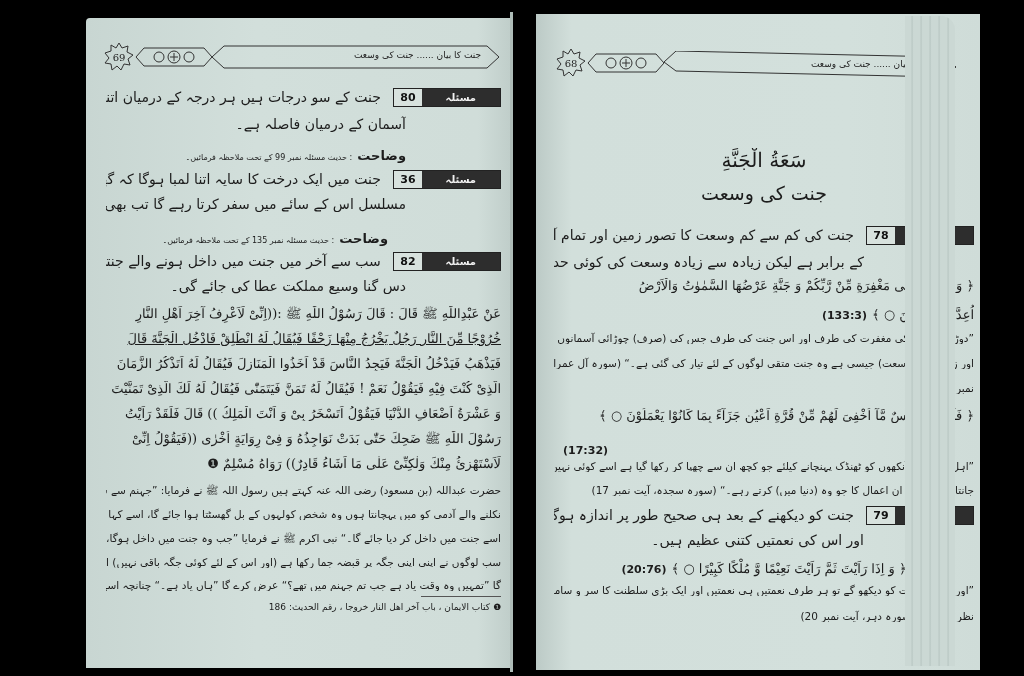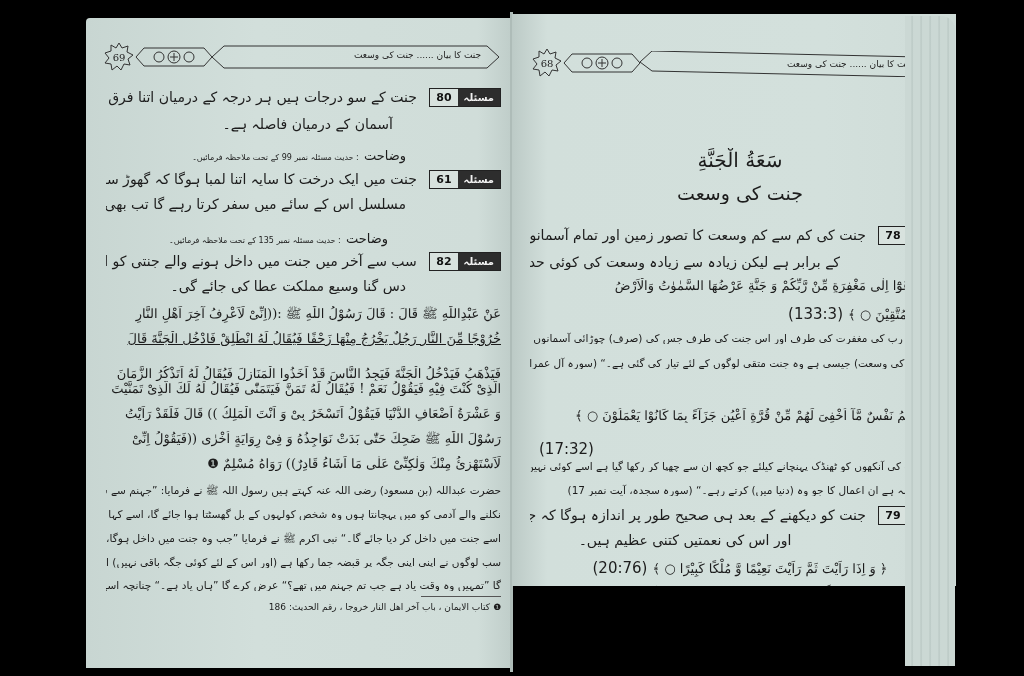--- a/index.html
+++ b/index.html
@@ -9,21 +9,21 @@
   }
   .page {
     position:absolute; background:#cfdcd8; color:#1c1c1c; overflow:hidden;
   }
   .page.left {
     left:86px; top:18px; width:426px; height:650px;
     background:linear-gradient(90deg,#c8d6d2 0%,#d2dfdb 40%,#d0ddd9 92%,#bfcdc9 100%);
     border-top-left-radius:4px;
   }
   .page.right {
-    left:512px; top:14px; width:444px; height:572px;
+    left:536px; top:14px; width:444px; height:656px;
     background:linear-gradient(90deg,#bccac6 0%,#d2dfdb 8%,#d3e0dc 70%,#cfdcd8 100%);
   }
   .page-edges {
     position:absolute; left:905px; top:16px; width:50px; height:650px;
     background:repeating-linear-gradient(90deg,#cbd8d4 0,#cbd8d4 6px,#b9c7c3 7px,#d0ddd9 9px);
     border-top-right-radius:14px;
   }
   .spine {
     position:absolute; left:510px; top:12px; width:3px; height:660px; background:#aebcb8;
   }
@@ -52,31 +52,31 @@
   }
   .banner svg { position:absolute; left:0; top:0; }
   .banner-text {
     position:absolute; right:18px; top:5px; font-size:9px; color:#222; direction:rtl;
   }
   .masala {
     display:inline-flex; direction:ltr; vertical-align:middle; margin-left:8px;
     border:1px solid #222; height:17px; font-size:11px;justify-content:center;
   }
   .masala .num { background:#d8e2de; color:#111; padding:0 6px; line-height:17px; font-weight:bold; }
-  .masala .lbl { background:#2d2d2d; color:#f2f2f2; padding:0 6px; line-height:17px; font-size:10px; font-weight:bold; }
+  .masala .lbl { background:#2d2d2d; color:#f2f2f2; padding:0 24px; line-height:17px; font-size:10px; font-weight:bold; }
   .line { position:absolute; right:0; left:0; white-space:nowrap; overflow:hidden; }
   .urdu { font-size:14px; }
   .urdu-small { font-size:10.5px; }
   .arabic { font-size:13px; font-family:"DejaVu Serif", serif; }
   .note { font-size:8px; }
-  .wazahat { font-size:13px; font-weight:normal; }
+  .wazahat { font-size:13px; font-weight:bold; }
   .center { text-align:center; }
   .title-ar { font-size:20px; font-family:"DejaVu Serif", serif; }
   .title-ur { font-size:19px; }
-  .ref { font-size:15px; direction:ltr; }
+  .ref { font-size:11px; direction:ltr;font-weight:bold; }
   .footnote-rule { position:absolute; height:1px; background:#555; }
   .footnote { font-size:9px; }
 </style>
 </head>
 <body>
 
 <div class="page left">
   <div class="header">
     <div class="pg-badge">
       <svg width="30" height="30" viewBox="0 0 30 30">
@@ -101,29 +101,29 @@
 
   <div class="content">
 
     <div class="line urdu" style="top:70px;">
       <span class="masala">
           <span class="num">80</span>
           <span class="lbl">مسئلہ</span>
         </span>
       <span>جنت کے سو درجات ہیں ہر درجہ کے درمیان اتنا فرق ہے جتنا زمین و</span>
     </div>
-    <div class="line urdu" style="top:98px; right:108px;">آسمان کے درمیان فاصلہ ہے۔</div>
+    <div class="line urdu" style="top:98px; right:95px;">آسمان کے درمیان فاصلہ ہے۔</div>
     <div class="line" style="top:127px; right:95px;">
       <span class="wazahat">وضاحت</span>
       <span class="note">: حدیث مسئلہ نمبر 99 کے تحت ملاحظہ فرمائیں۔</span>
     </div>
 
     <div class="line urdu" style="top:152px;">
       <span class="masala">
-          <span class="num">61</span>
+          <span class="num">36</span>
           <span class="lbl">مسئلہ</span>
         </span>
       <span>جنت میں ایک درخت کا سایہ اتنا لمبا ہوگا کہ گھوڑ سوار سو برس تک</span>
     </div>
     <div class="line urdu" style="top:178px; right:95px;">مسلسل اس کے سائے میں سفر کرتا رہے گا تب بھی ختم نہیں ہوگا۔</div>
     <div class="line" style="top:210px; right:113px;">
       <span class="wazahat">وضاحت</span>
       <span class="note">: حدیث مسئلہ نمبر 135 کے تحت ملاحظہ فرمائیں۔</span>
     </div>
 
@@ -131,21 +131,21 @@
       <span class="masala">
           <span class="num">82</span>
           <span class="lbl">مسئلہ</span>
         </span>
       <span>سب سے آخر میں جنت میں داخل ہونے والے جنتی کو اس دنیا سے</span>
     </div>
     <div class="line urdu" style="top:260px; right:95px;text-align:right;">دس گنا وسیع مملکت عطا کی جائے گی۔</div>
 
     <div class="line arabic" style="top:288px;">عَنْ عَبْدِاللّٰهِ ﷺ قَالَ : قَالَ رَسُوْلُ اللّٰهِ ﷺ :((اِنِّیْ لَاَعْرِفُ آخِرَ اَهْلِ النَّارِ</div>
     <div class="line arabic" style="top:313px;text-decoration:underline;">خُرُوْجًا مِّنَ النَّارِ رَجُلٌ يَخْرُجُ مِنْهَا زَحْفًا فَيُقَالُ لَهُ انْطَلِقْ فَادْخُلِ الْجَنَّةَ قَالَ</div>
-    <div class="line arabic" style="top:348px;">فَيَذْهَبُ فَيَدْخُلُ الْجَنَّةَ فَيَجِدُ النَّاسَ قَدْ اَخَذُوا الْمَنَازِلَ فَيُقَالُ لَهُ اَتَذْكُرُ الزَّمَانَ</div>
+    <div class="line arabic" style="top:338px;">فَيَذْهَبُ فَيَدْخُلُ الْجَنَّةَ فَيَجِدُ النَّاسَ قَدْ اَخَذُوا الْمَنَازِلَ فَيُقَالُ لَهُ اَتَذْكُرُ الزَّمَانَ</div>
     <div class="line arabic" style="top:363px;">الَّذِیْ كُنْتَ فِيْهِ فَيَقُوْلُ نَعَمْ ! فَيُقَالُ لَهُ تَمَنَّ فَيَتَمَنّٰى فَيُقَالُ لَهُ لَكَ الَّذِیْ تَمَنَّيْتَ</div>
     <div class="line arabic" style="top:388px;">وَ عَشْرَةُ اَضْعَافِ الدُّنْيَا فَيَقُوْلُ اَتَسْخَرُ بِیْ وَ اَنْتَ الْمَلِكُ )) قَالَ فَلَقَدْ رَاَيْتُ</div>
     <div class="line arabic" style="top:413px;">رَسُوْلَ اللّٰهِ ﷺ ضَحِكَ حَتّٰى بَدَتْ نَوَاجِذُهُ وَ فِیْ رِوَايَةٍ اُخْرٰى ((فَيَقُوْلُ اِنِّیْ</div>
     <div class="line arabic" style="top:438px;">لَاَسْتَهْزِئُ مِنْكَ وَلٰكِنِّیْ عَلٰى مَا اَشَاءُ قَادِرٌ)) رَوَاهُ مُسْلِمٌ ❶</div>
 
     <div class="line urdu-small" style="top:466px;">حضرت عبداللہ (بن مسعود) رضی اللہ عنہ کہتے ہیں رسول اللہ ﷺ نے فرمایا: ”جہنم سے سب سے آخر میں</div>
     <div class="line urdu-small" style="top:490px;">نکلنے والے آدمی کو میں پہچانتا ہوں وہ شخص کولہوں کے بل گھسٹتا ہوا جائے گا، اسے کہا جائے گا کہ چلو۔ پھر</div>
     <div class="line urdu-small" style="top:514px;">اسے جنت میں داخل کر دیا جائے گا۔“ نبی اکرم ﷺ نے فرمایا ”جب وہ جنت میں داخل ہوگا، تو دیکھے گا کہ</div>
     <div class="line urdu-small" style="top:538px;">سب لوگوں نے اپنی اپنی جگہ پر قبضہ جما رکھا ہے (اور اس کے لئے کوئی جگہ باقی نہیں) اس سے پوچھا جائے</div>
     <div class="line urdu-small" style="top:561px;">گا ”تمہیں وہ وقت یاد ہے جب تم جہنم میں تھے؟“ عرض کرے گا ”ہاں یاد ہے۔“ چنانچہ اسے کہا جائے گا:</div>
@@ -209,21 +209,21 @@
     <div class="line urdu-small" style="top:446px;">”اہل جنت کی آنکھوں کو ٹھنڈک پہنچانے کیلئے جو کچھ ان سے چھپا کر رکھا گیا ہے اسے کوئی نہیں</div>
     <div class="line urdu-small" style="top:470px;">جانتا یہ بدلہ ہے ان اعمال کا جو وہ (دنیا میں) کرتے رہے۔“ (سورہ سجدہ، آیت نمبر 17)</div>
 
     <div class="line urdu" style="top:492px;">
       <span class="masala">
           <span class="num">79</span>
           <span class="lbl">مسئلہ</span>
         </span>
       <span>جنت کو دیکھنے کے بعد ہی صحیح طور پر اندازہ ہوگا کہ جنت کتنی بڑی ہے</span>
     </div>
-    <div class="line urdu" style="top:518px; right:110px;text-align:center;">اور اس کی نعمتیں کتنی عظیم ہیں۔</div>
+    <div class="line urdu" style="top:518px; right:110px;">اور اس کی نعمتیں کتنی عظیم ہیں۔</div>
 
     <div class="line center" style="top:544px;text-align:center;">
       <span class="arabic">﴿ وَ اِذَا رَاَيْتَ ثَمَّ رَاَيْتَ نَعِيْمًا وَّ مُلْكًا كَبِيْرًا ○ ﴾</span>
       <span class="ref">(20:76)</span>
     </div>
     <div class="line urdu-small" style="top:570px;">”اور جب تم جنت کو دیکھو گے تو ہر طرف نعمتیں ہی نعمتیں اور ایک بڑی سلطنت کا سر و سامان تمہیں</div>
     <div class="line urdu-small" style="top:596px;">نظر آئے گا۔“ (سورہ دہر، آیت نمبر 20)</div>
   </div>
 </div>
 

